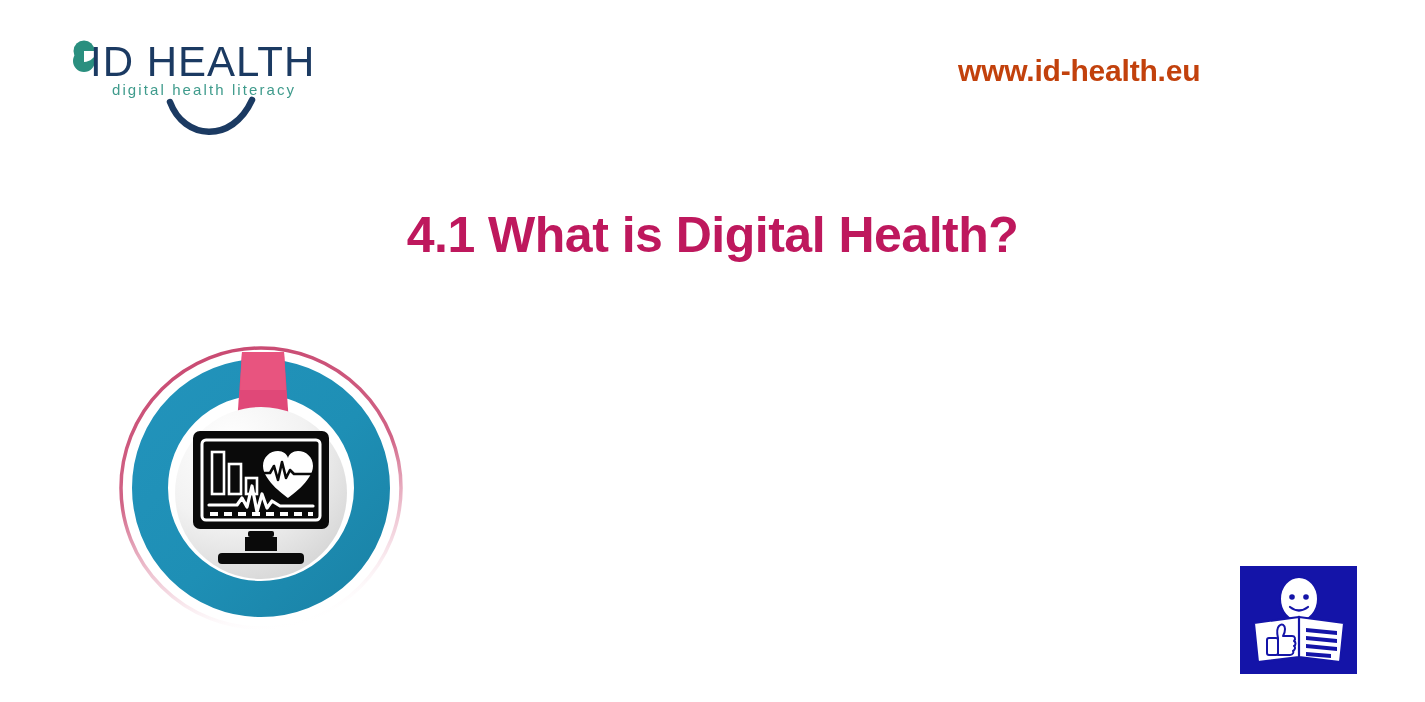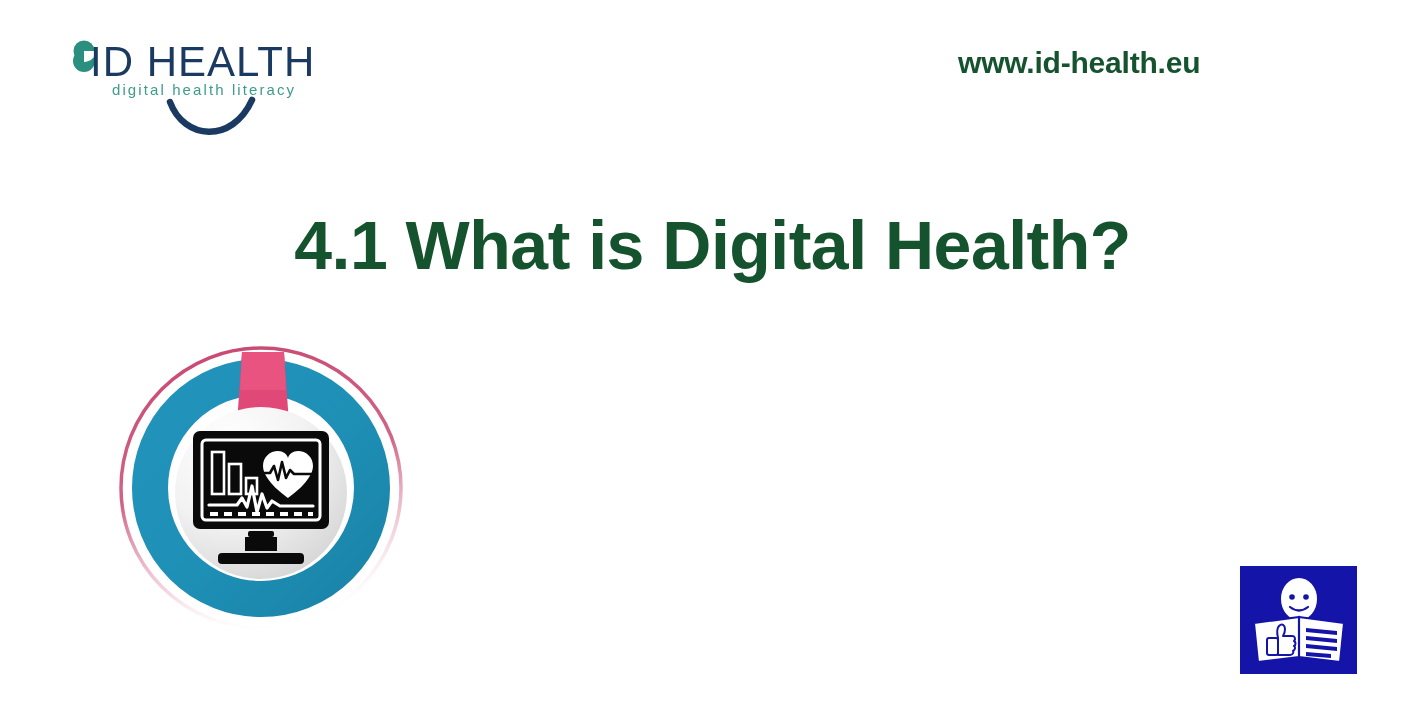--- a/index.html
+++ b/index.html
@@ -26,39 +26,39 @@
     top: 28px;
     width: 260px;
     height: 115px;
   }
   #brand-logo svg { display: block; }
 
   
   #site-url {
     position: absolute;
     left: 958px;
-    top: 46px;
+    top: 54px;
     width: 420px;
     font-size: 30px;
     font-weight: bold;
-    color: #14532d;
+    color: #c2410c;
     letter-spacing: -0.2px;
     white-space: nowrap;
   }
 
   
   #slide-title {
     position: absolute;
     left: 0;
     top: 206px;
     width: 1425px;
     text-align: center;
-    font-size: 68px;
+    font-size: 50px;
     font-weight: bold;
-    color: #14532d;
+    color: #be185d;
     letter-spacing: -0.5px;
     white-space: nowrap;
   }
 
   
   #slide-subtitle {
     position: absolute;
     left: 490px;
     top: 436px;
     font-size: 34px;

